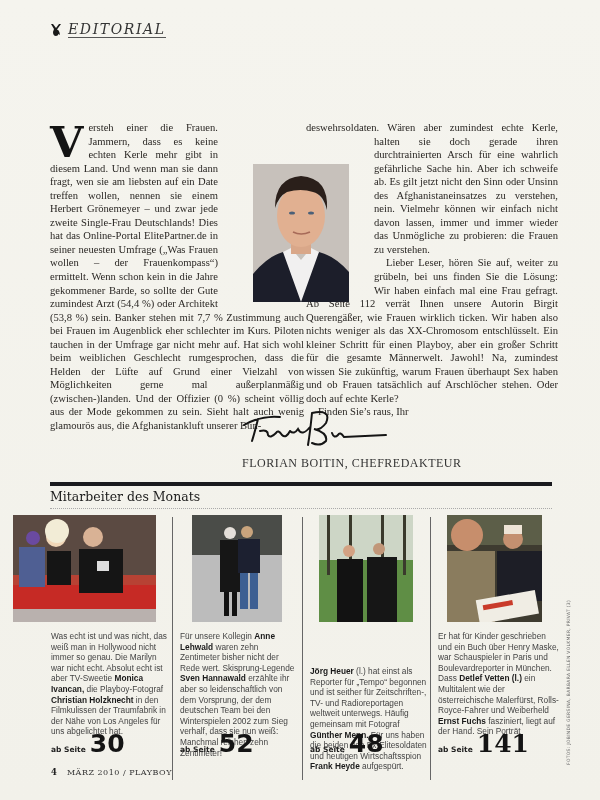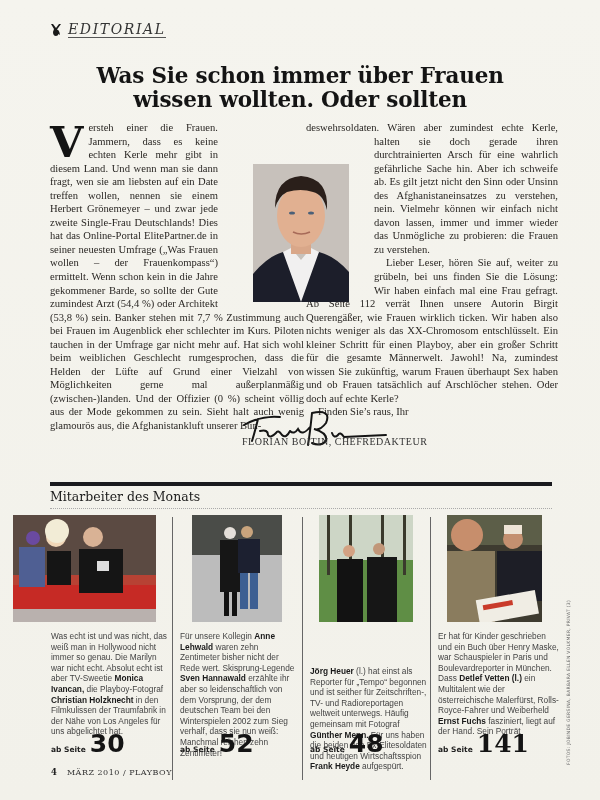--- a/index.html
+++ b/index.html
@@ -44,22 +44,22 @@
 
   
   .portrait {
     position: absolute; left: 253px; top: 164px; width: 96px; height: 138px; overflow: hidden;
     background: linear-gradient(180deg,#c9c3bd 0%,#bdb6b0 100%);
   }
 
   
   .signature { position: absolute; left: 240px; top: 405px; width: 150px; height: 48px; }
   .sig-caption {
-    position: absolute; left: 242px; top: 436px; font-family: "Liberation Serif", serif;
-    font-size: 10px; letter-spacing: 0.5px; color: #333;
+    position: absolute; left: 242px; top: 456px; font-family: "Liberation Serif", serif;
+    font-size: 12px; letter-spacing: 0.5px; color: #333;
   }
 
   
   .thick-rule { position: absolute; left: 50px; top: 482px; width: 502px; height: 4px; background: #1a1a1e; }
   .staff-title {
     position: absolute; left: 50px; top: 489px; font-family: "DejaVu Serif", serif;
     font-weight: 400; font-size: 12.5px; color: #1a1a1a;
   }
   .thin-rule { position: absolute; left: 50px; top: 508px; width: 502px; height: 1px; border-top: 1px dotted #aaa; }
   .staff-divider { position: absolute; top: 517px; width: 1px; height: 263px; background: #666; }
@@ -90,24 +90,20 @@
 
 <div class="page">
 
   <div class="section-head">
     <svg class="bunny" viewBox="0 0 12 14">
       <path d="M1 1 L4 6 L3 9 Q3 13 6 13 Q8 13 8.5 11 L10 12 L9.5 9.5 Q9 7 7 6.5 L11 1 L9 1 L6 5 L3 1 Z" fill="#1a1a1a"></path>
     </svg>
     <span class="section-label">EDITORIAL</span>
   </div>
 
-  <h1 class="headline">
-    <span>Was Sie schon immer über Frauen</span><br>
-    <span>wissen wollten. Oder sollten</span>
-  </h1>
 
   <div class="col-left body-text">
     <span class="dropcap">V</span>
     <div class="float-space-l"></div>
     <p>ersteh einer die Frauen. Jammern, dass es keine echten Kerle mehr gibt in diesem Land. Und wenn man sie dann fragt, wen sie am liebsten auf ein Date treffen wollen, nennen sie einem Herbert Grönemeyer – und zwar jede zweite Single-Frau Deutschlands! Dies hat das Online-Portal ElitePartner.de in seiner neuesten Umfrage („Was Frauen wollen – der Frauenkompass“) ermittelt. Wenn schon kein in die Jahre gekommener Barde, so sollte der Gute zumindest Arzt (54,4 %) oder Architekt (53,8 %) sein. Banker stehen mit 7,7 % Zustimmung auch bei Frauen im Augenblick eher schlechter im Kurs. Piloten tauchen in der Umfrage gar nicht mehr auf. Hat sich wohl beim weiblichen Geschlecht rumgesprochen, dass die Helden der Lüfte auf Grund einer Vielzahl von Möglichkeiten gerne mal außerplanmäßig (zwischen-)landen. Und der Offizier (0 %) scheint völlig aus der Mode gekommen zu sein. Sieht halt auch wenig glamourös aus, die Afghanistankluft unserer Bun-</p>
   </div>
 
   <div class="col-right body-text">
     <div style="height:27px"></div>
     <div class="float-space-r"></div>

